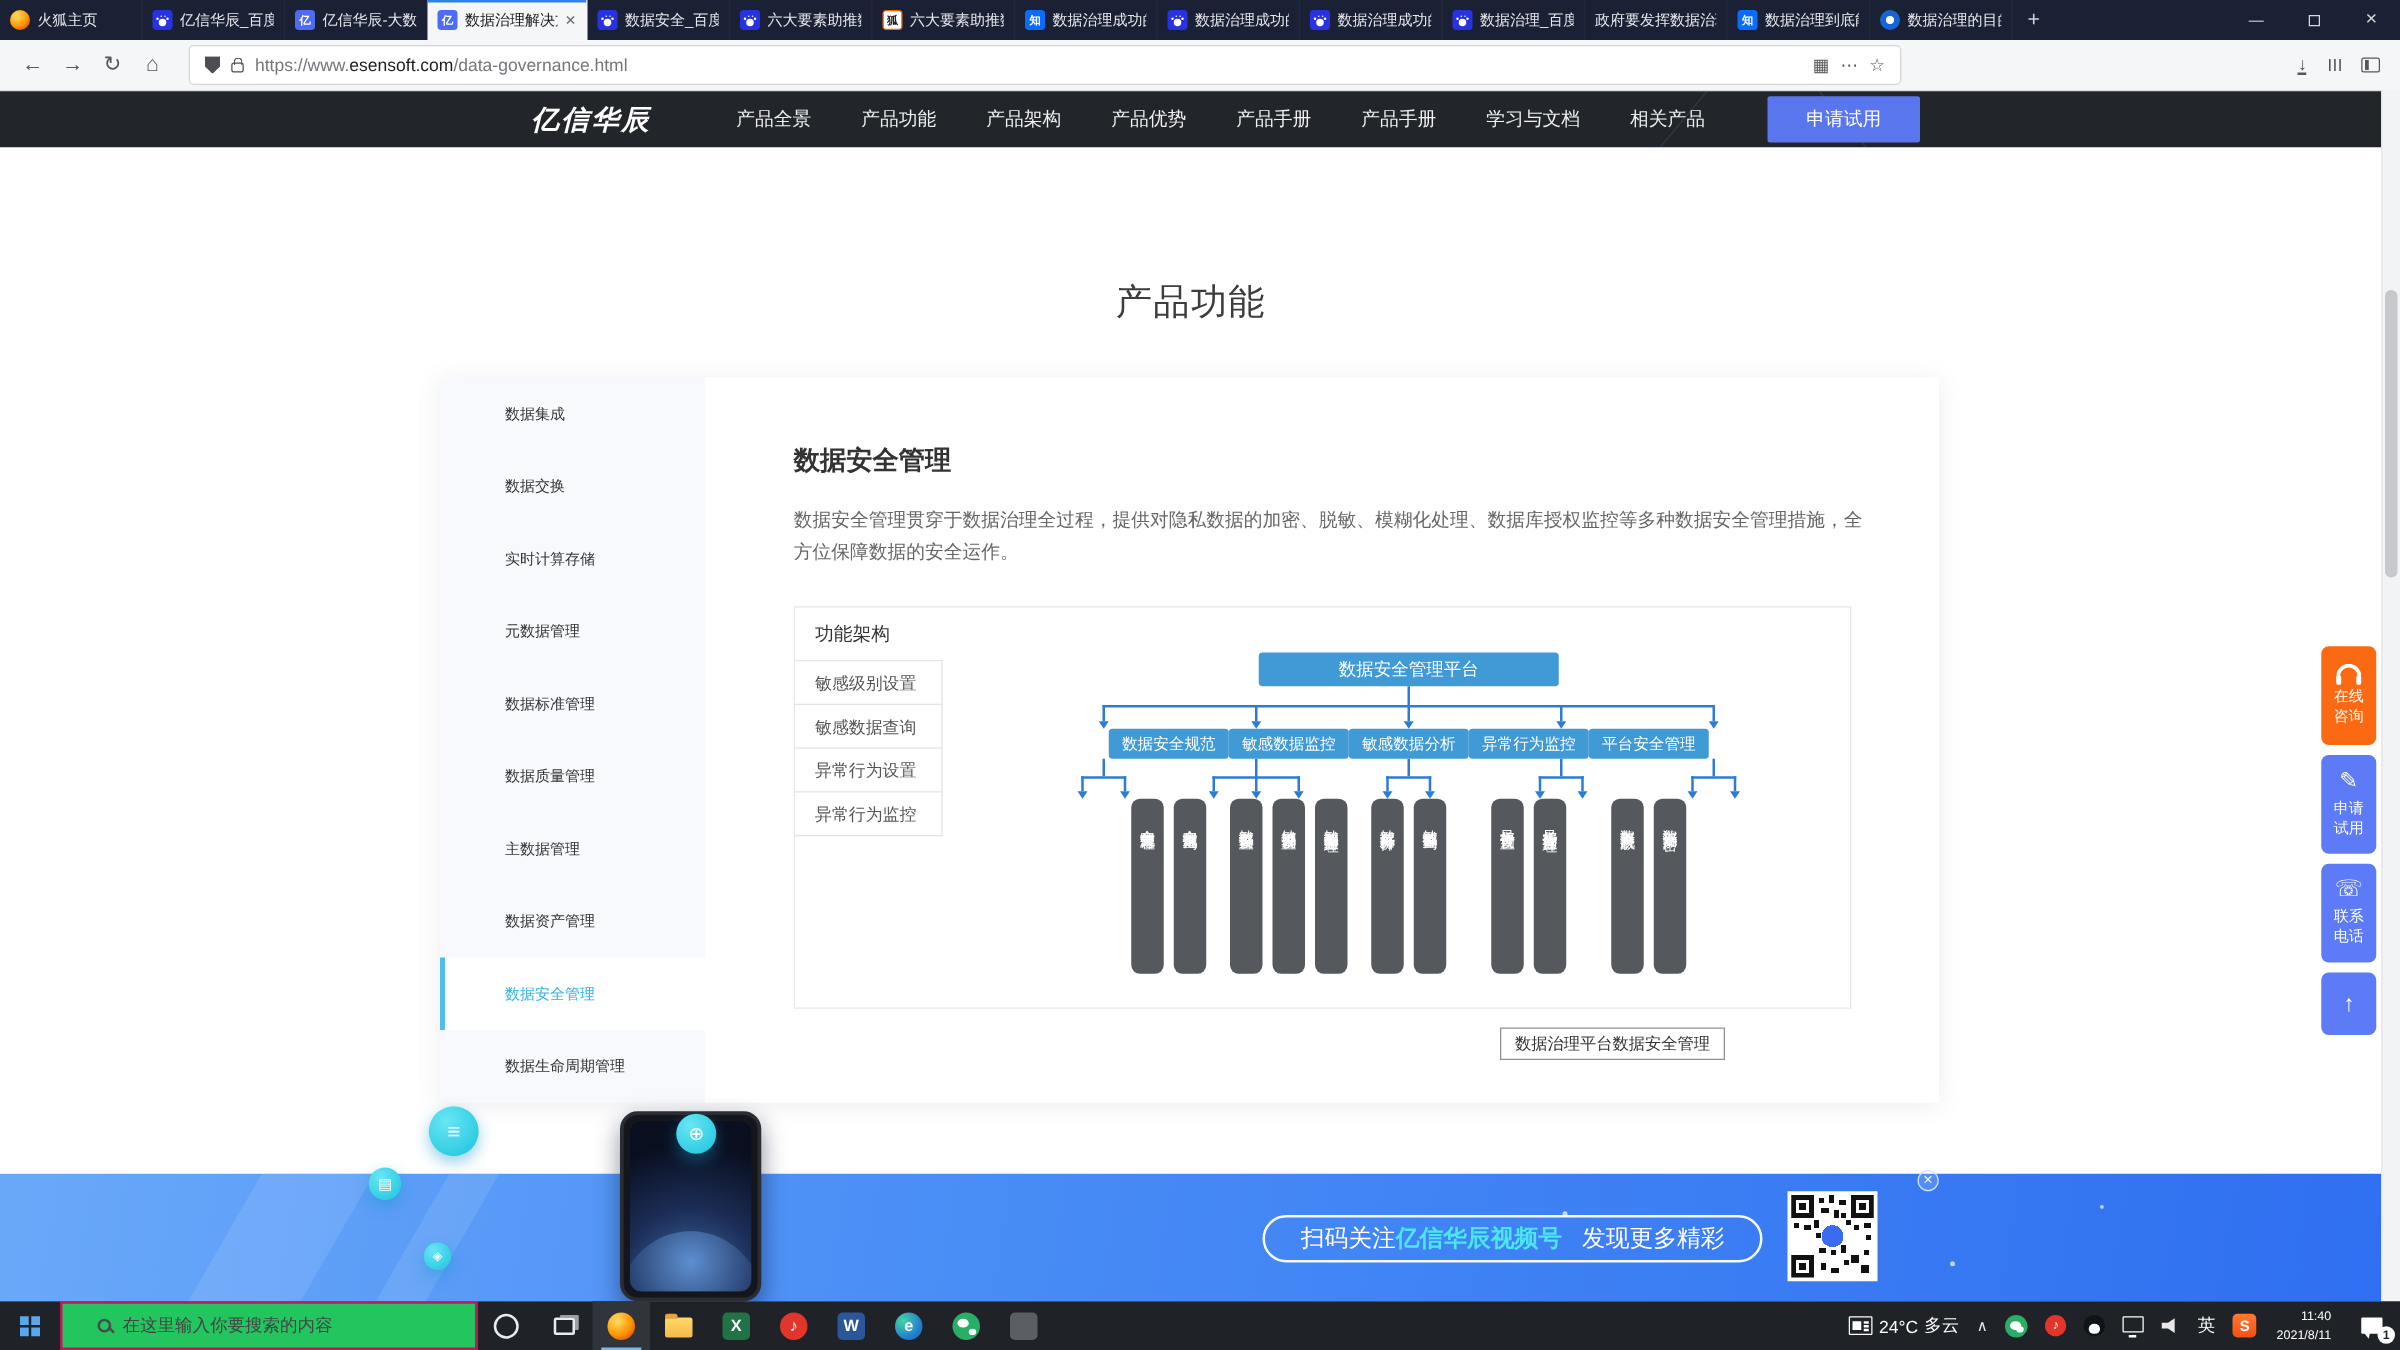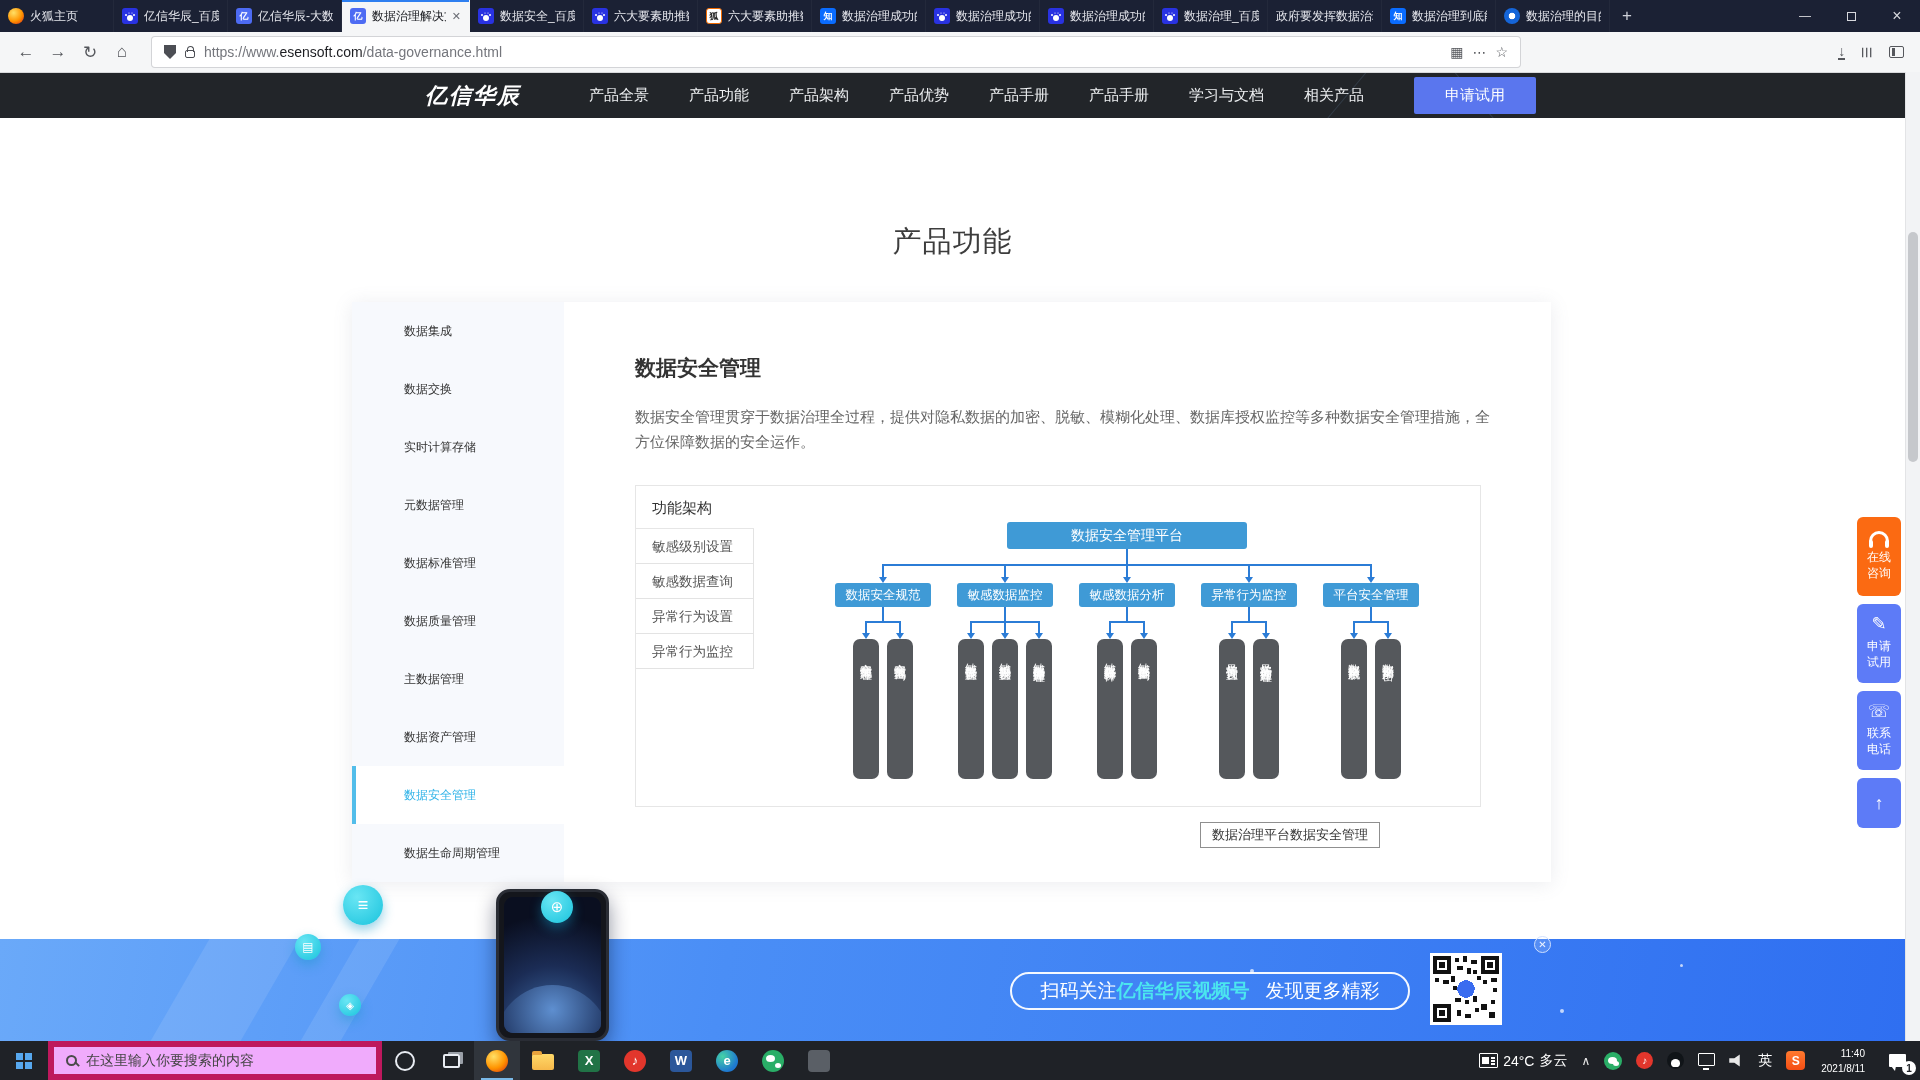--- a/index.html
+++ b/index.html
@@ -62,21 +62,21 @@
   .side-item.active::before{content:'';position:absolute;left:0;top:0;bottom:0;width:4px;background:#52bdea}
   .main-col{flex:1;background:#fff;padding:52px 40px 0 71px}
   .sec-title{font-size:21px;color:#333;font-weight:bold}
   .desc{margin-top:22px;font-size:15px;color:#666;line-height:25px;width:864px}
   .arch-panel{margin-top:31px;width:846px;height:322px;border:1px solid #e6e6e6;position:relative}
   .arch-label{width:118px;height:43px;line-height:43px;padding-left:16px;font-size:15px;color:#333;border-bottom:1px solid #e6e6e6}
   .arch-tabs{width:118px}
   .arch-tab{height:35px;line-height:35px;padding-left:16px;font-size:13.5px;color:#555;border-bottom:1px solid #e3e3e3;border-right:1px solid #e3e3e3;cursor:pointer;white-space:nowrap}
   .diagram{position:absolute;left:150px;top:28px;right:12px;bottom:8px}
   .root-box{width:240px;height:27px;margin:8px auto 0;background:#3f9ad6;color:#fff;font-size:14px;display:flex;align-items:center;justify-content:center;border-radius:3px}
-  .groups{display:flex;justify-content:center;gap:26px;margin-top:34px}
+  .groups{display:flex;justify-content:center;margin-top:34px}
   .group{display:flex;flex-direction:column;align-items:center}
   .gbox{height:24px;padding:0 9px;min-width:96px;background:#3f9ad6;color:#fff;font-size:12.5px;display:flex;align-items:center;justify-content:center;border-radius:3px;white-space:nowrap}
   .bars{display:flex;gap:8px;margin-top:32px}
   .bar{width:26px;height:140px;background:#55585c;border-radius:7px;color:#fff;font-size:12px;writing-mode:vertical-lr;text-orientation:upright;letter-spacing:1px;padding-top:15px;line-height:26px;overflow:hidden}
   .cline{position:absolute;background:#2b7cd6}
   .carrow{position:absolute;width:0;height:0;border-left:4px solid transparent;border-right:4px solid transparent;border-top:6px solid #2b7cd6}
   .caption{display:inline-block;margin:15px 0 0 565px;border:1px solid #8f8f8f;padding:3px 11px;font-size:13px;color:#333;white-space:nowrap}
 
   
   .banner{position:absolute;top:939px;left:0;width:1905px;height:102px;background:linear-gradient(100deg,#6aa9f9 0%,#4a8ef6 38%,#2f6ff1 100%);z-index:1}
@@ -107,21 +107,21 @@
 
   
   .scrollbar{position:absolute;right:0;top:72px;width:15px;height:969px;background:#f2f3f5;border-left:1px solid #e3e4e6;z-index:7}
   .thumb{position:absolute;left:2px;right:2px;top:160px;height:230px;background:#c6c8cc;border-radius:6px}
 
   
   .taskbar{position:absolute;bottom:0;left:0;width:1920px;height:39px;background:#1f2227;display:flex;align-items:center;z-index:10;color:#fff}
   .start{width:48px;height:39px;display:flex;align-items:center;justify-content:center;cursor:pointer}
   .start-grid{width:16px;height:16px;display:grid;grid-template-columns:7px 7px;grid-template-rows:7px 7px;gap:2px}
   .start-grid i{background:#57a8ef}
-  .tsearch{width:334px;height:39px;background:#f0abfc;display:flex;align-items:center;gap:9px;padding:0 12px;font-size:14px;color:#444;border:6px solid #be185d;cursor:text}
+  .tsearch{width:334px;height:39px;background:#22c55e;display:flex;align-items:center;gap:9px;padding:0 28px;font-size:14px;color:#444;border:2px solid #be185d;cursor:text}
   .mag{width:11px;height:11px;border:2px solid #4a4a4a;border-radius:50%;position:relative;flex:none}
   .mag::after{content:'';position:absolute;width:6px;height:2px;background:#4a4a4a;transform:rotate(45deg);right:-5px;bottom:-1px}
   .tb-ic{width:46px;height:39px;display:flex;align-items:center;justify-content:center;position:relative;cursor:pointer}
   .tb-ic.active{background:#30353c}
   .tb-ic.active::after{content:'';position:absolute;bottom:0;left:7px;right:7px;height:2px;background:#7ab9e8}
   .ic-circle{width:22px;height:22px;border-radius:50%;display:flex;align-items:center;justify-content:center;color:#fff;font-weight:bold;font-size:13px}
   .ic-sq{width:22px;height:22px;border-radius:4px;display:flex;align-items:center;justify-content:center;color:#fff;font-weight:bold;font-size:13px}
   .ic-cortana{width:20px;height:20px;border:2.4px solid #e8ecf2;border-radius:50%}
   .ic-taskview{width:17px;height:14px;border:2px solid #e8ecf2;border-radius:2px;box-shadow:4px -3px 0 -1px #9aa0a8}
   .ic-ff{background:radial-gradient(circle at 35% 30%,#ffe066,#ff9400 55%,#e0420f 90%)}

